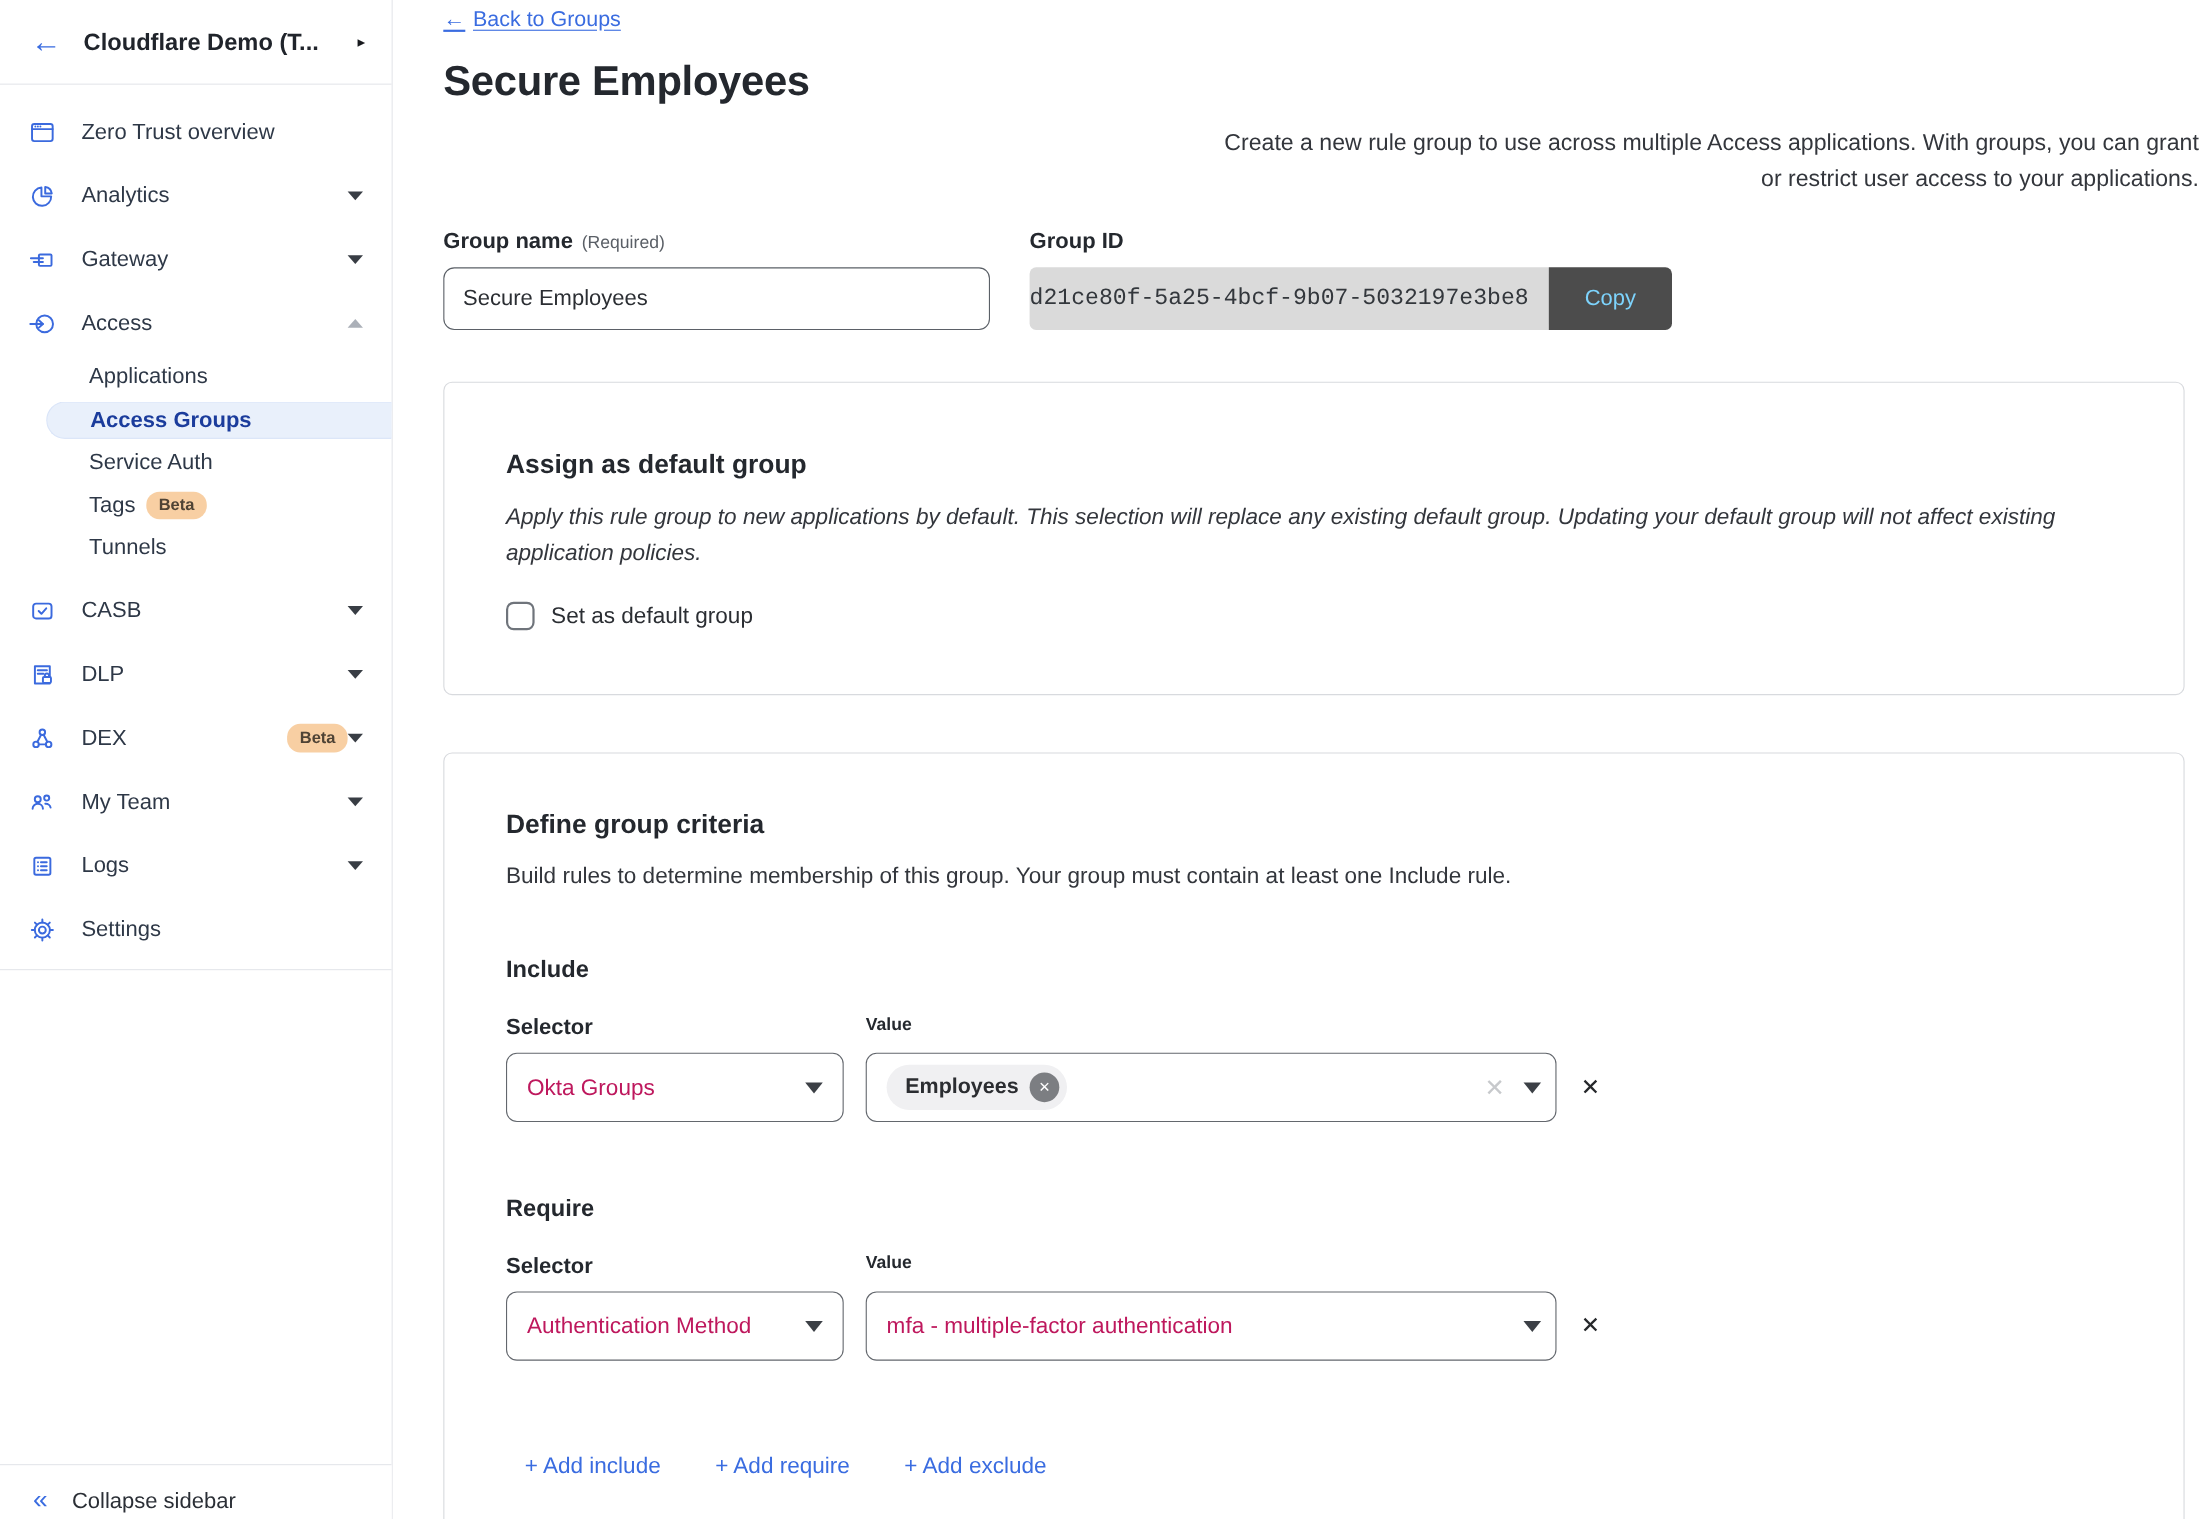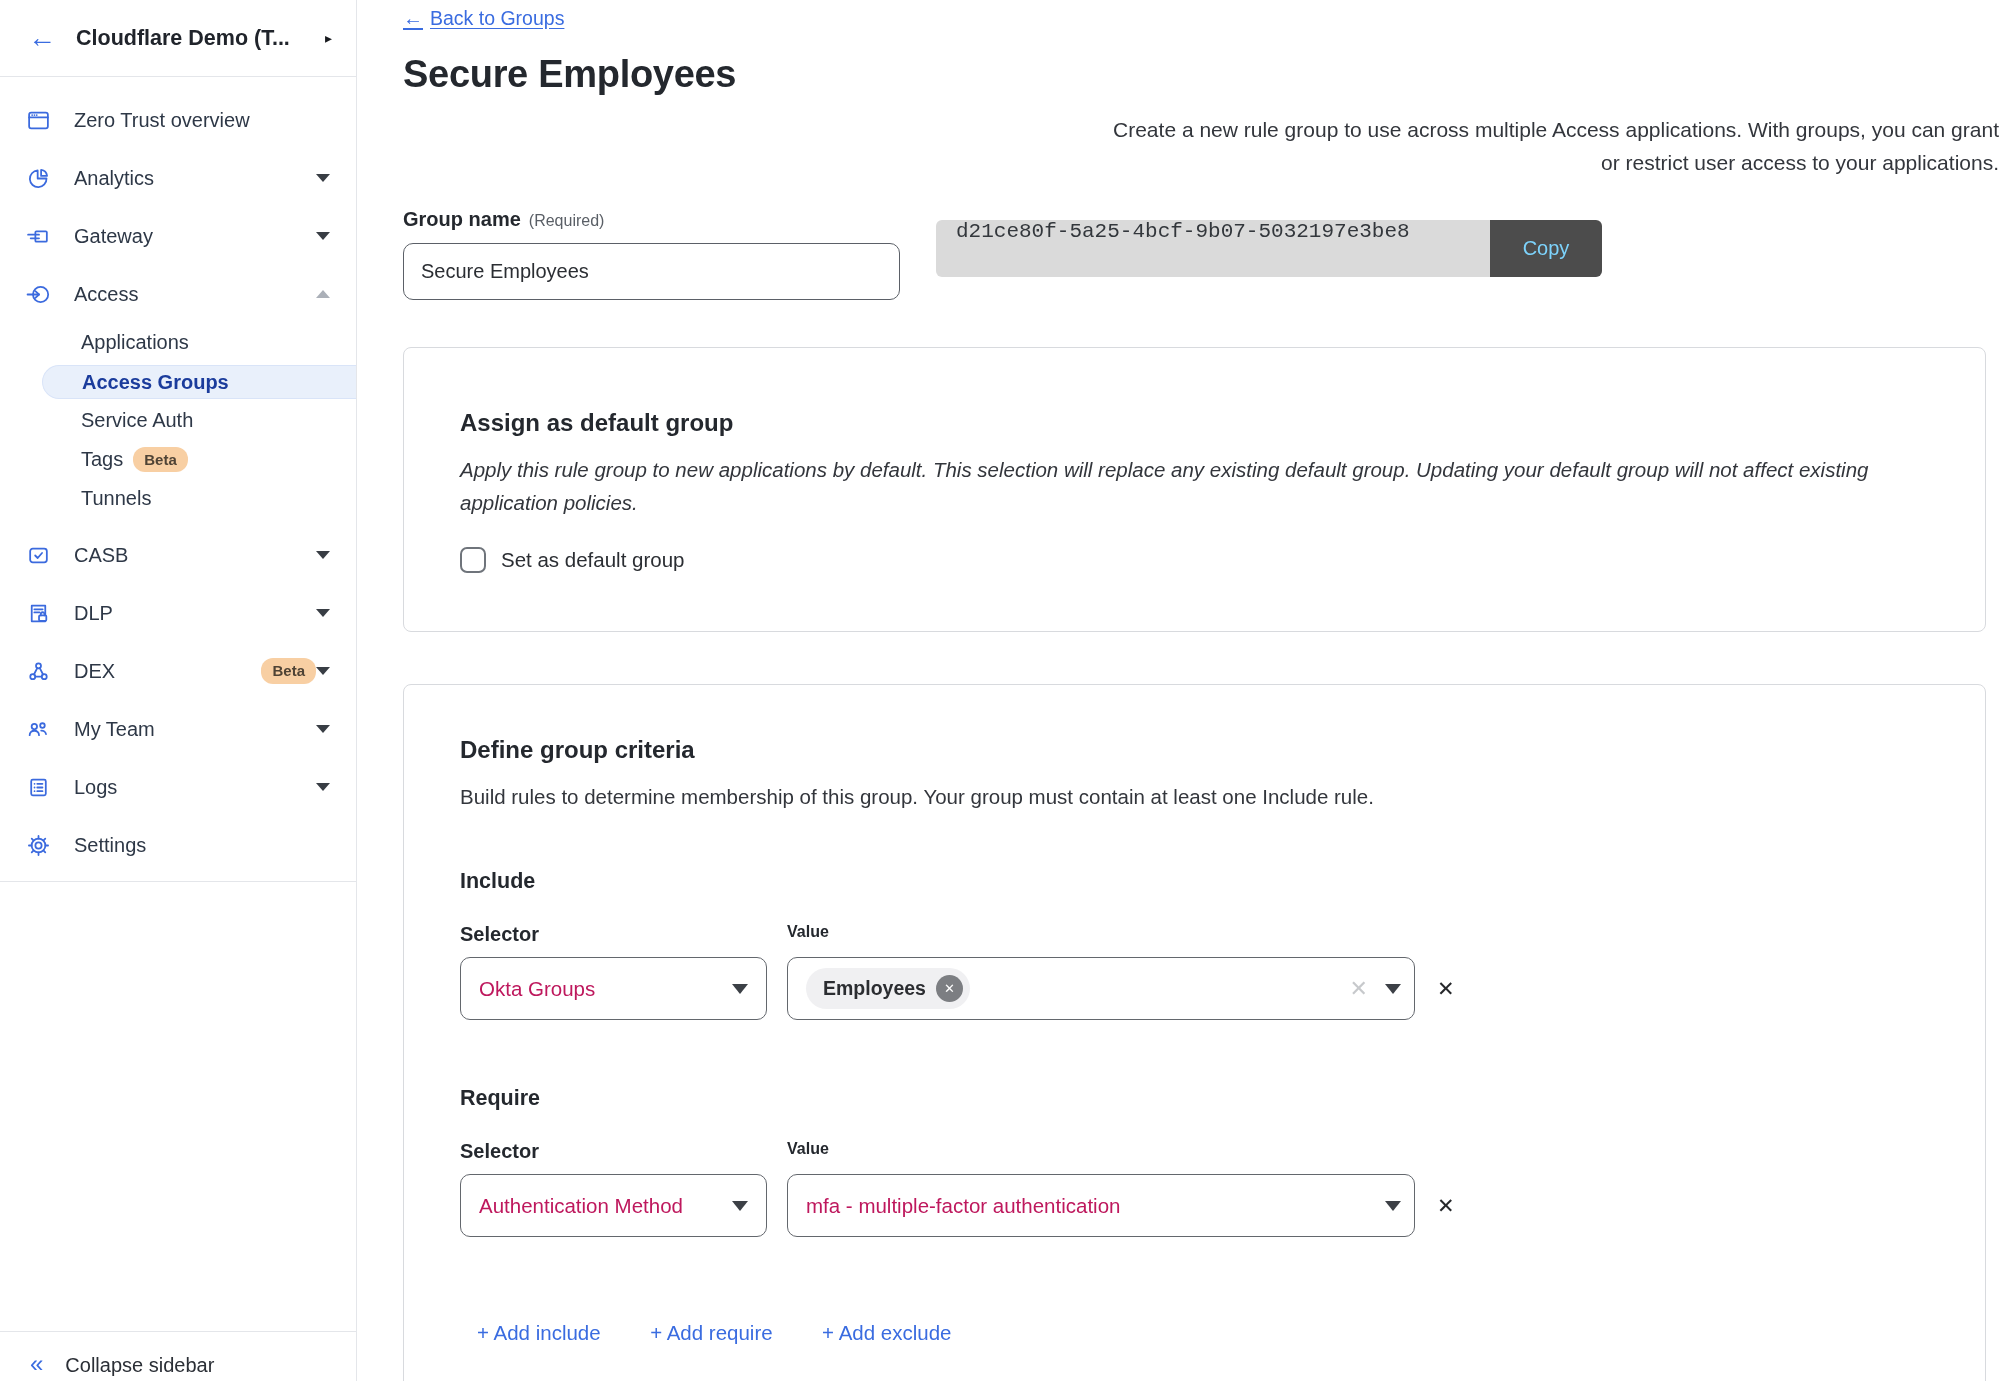--- a/index.html
+++ b/index.html
@@ -65,22 +65,22 @@
   .field-name { width:497px; }
   .field-id { margin-left:36px; }
   .label-row { height:23px; display:flex; align-items:baseline; }
   .lbl { font-size:20px; font-weight:700; color:#24282e; }
   .req { font-size:16px; color:#5a5f66; margin-left:8px; }
   .text-input { margin-top:12px; width:497px; height:57px;
                 border:1.5px solid #5b6067; border-radius:10px; padding:0 17px;
                 font-size:20px; color:#2b2e33; outline:none;
                 font-family:"Liberation Sans","DejaVu Sans",sans-serif; }
   .id-row { margin-top:12px; display:flex; height:57px; }
-  .id-box { width:554px; background:#dadada; border-radius:6px 0 0 6px;
-            display:flex; padding:0 20px; }
+  .id-box { width:472px; background:#dadada; border-radius:6px 0 0 6px;
+            display:flex; align-items:center; padding:0 0; }
   .mono { font-family:"Liberation Mono","DejaVu Sans Mono",monospace;
           font-size:21px; color:#33373c; white-space:nowrap; }
   .copy-btn { width:112px; background:#4c4c4c; color:#7dd3fc; font-size:20px;
               border:none; border-radius:0 6px 6px 0; cursor:pointer;
               font-family:"Liberation Sans","DejaVu Sans",sans-serif; }
 
   .card { width:1583px; border:1px solid #d8dade; border-radius:8px; background:#fff; }
   .card1 { margin-top:47px; height:285px; padding:60px 56px 0; }
   .card2 { margin-top:52px; height:760px; padding:50px 56px 0; }
   h2 { margin:0; font-size:24px; line-height:30px; color:#24282e; font-weight:700; }
@@ -298,20 +298,23 @@
 
   <div class="form-row">
     <div class="field-name">
       <div class="label-row">
         <span class="lbl">Group name</span>
         <span class="req">(Required)</span>
       </div>
       <input class="text-input" type="text" value="Secure Employees" style="">
     </div>
     <div class="field-id">
+      <div class="label-row">
+        <span class="lbl">Group ID</span>
+      </div>
       <div class="id-row">
         <div class="id-box">
           <span class="mono">d21ce80f-5a25-4bcf-9b07-5032197e3be8</span>
         </div>
         <button class="copy-btn">Copy</button>
       </div>
     </div>
   </div>
 
   

